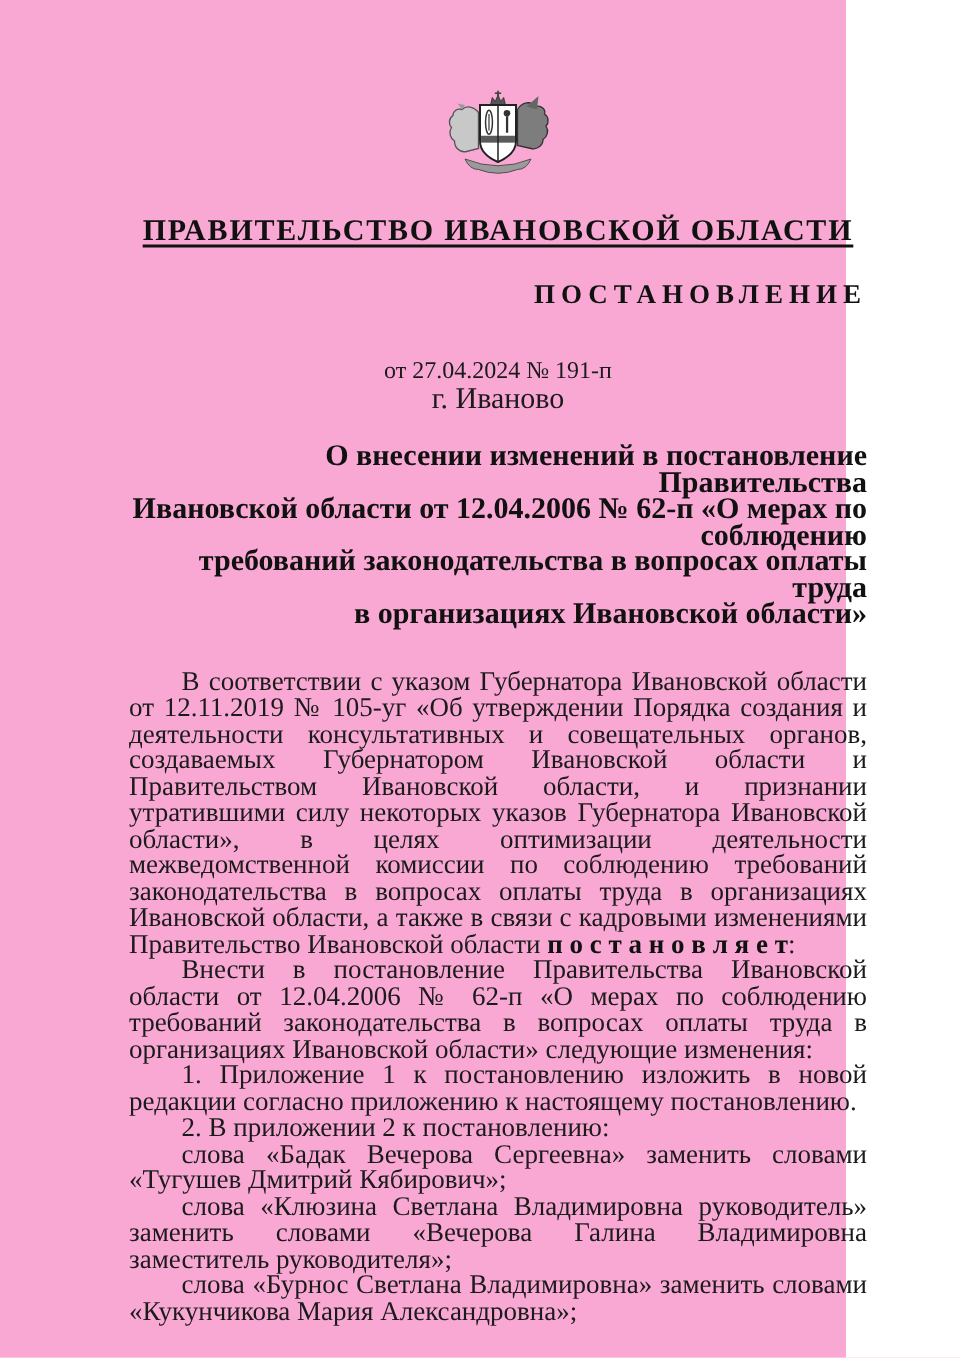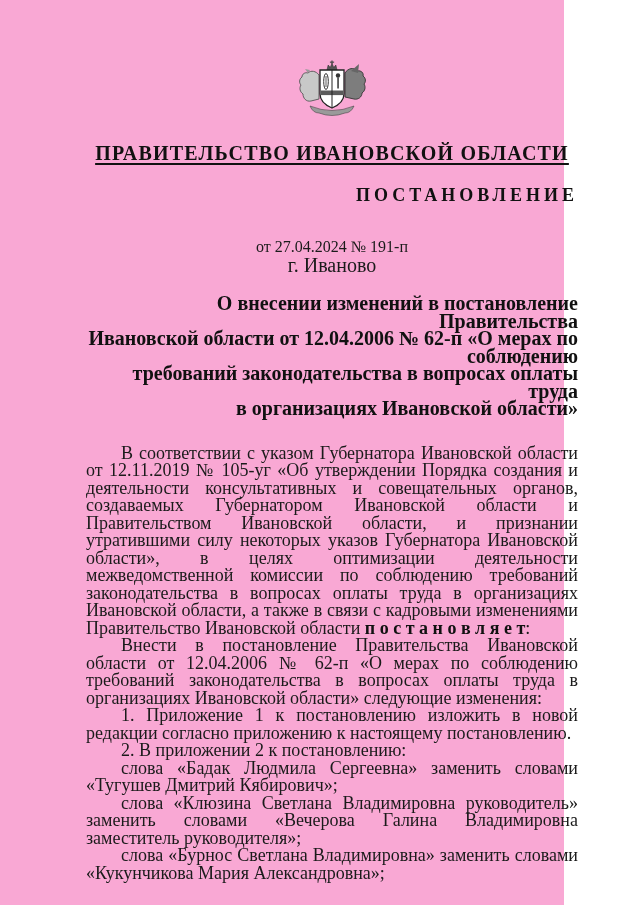--- a/index.html
+++ b/index.html
@@ -135,19 +135,19 @@
         <div>Ивановской области от 12.04.2006 № 62-п «О мерах по соблюдению</div>
         <div>требований законодательства в вопросах оплаты труда</div>
         <div>в организациях Ивановской области»</div>
       </div>
 
     <div class="doc-body" id="doc-body">
         <p><span>В соответствии с указом Губернатора Ивановской области от 12.11.2019 № 105-уг «Об утверждении Порядка создания и деятельности консультативных и совещательных органов, создаваемых Губернатором Ивановской области и Правительством Ивановской области, и признании утратившими силу некоторых указов Губернатора Ивановской области», в целях оптимизации деятельности межведомственной комиссии по соблюдению требований законодательства в вопросах оплаты труда в организациях Ивановской области, а также в связи с кадровыми изменениями Правительство Ивановской области </span><span class="spaced-bold">п о с т а н о в л я е т</span><span>:</span></p>
         <p><span>Внести в постановление Правительства Ивановской области от 12.04.2006 № 62-п «О мерах по соблюдению требований законодательства в вопросах оплаты труда в организациях Ивановской области» следующие изменения:</span></p>
         <p><span>1. Приложение 1 к постановлению изложить в новой редакции согласно приложению к настоящему постановлению.</span></p>
         <p><span>2. В приложении 2 к постановлению:</span></p>
-        <p><span>слова «Бадак Людмила Сергеевна» заменить словами «Тугушев Дмитрий Кябирович»;</span></p>
+        <p><span>слова «Бадак Вечерова Сергеевна» заменить словами «Тугушев Дмитрий Кябирович»;</span></p>
         <p><span>слова «Клюзина Светлана Владимировна руководитель» заменить словами «Вечерова Галина Владимировна заместитель руководителя»;</span></p>
         <p><span>слова «Бурнос Светлана Владимировна» заменить словами «Кукунчикова Мария Александровна»;</span></p>
       </div>
 
   </div>
 </div>
 
 </body></html>

